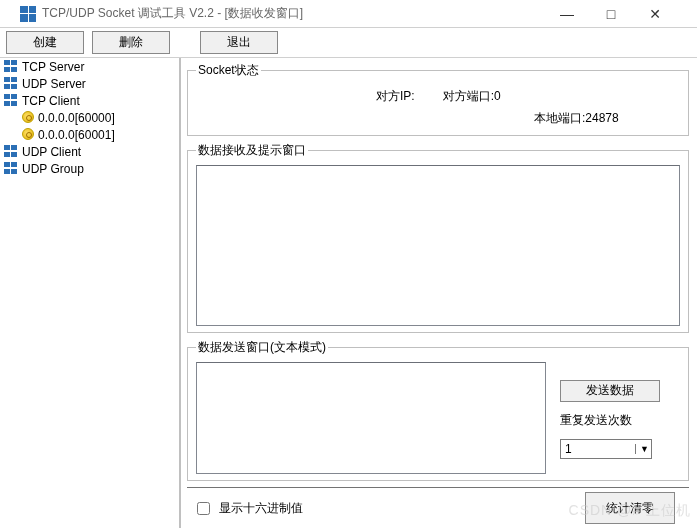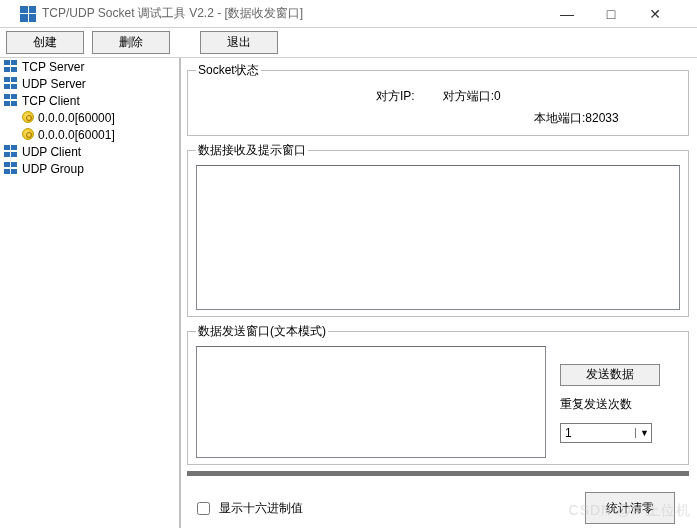--- a/index.html
+++ b/index.html
@@ -141,22 +141,22 @@
     border: 1px solid #7a7a7a;
     display: flex;
     justify-content: space-between;
     align-items: center;
     padding: 0 2px 0 4px;
     background: #fff;
   }
   .repeat-select .drop { border-left: 1px solid #7a7a7a; padding-left:4px; font-size:9px; }
   .bottom-row {
     display: flex; align-items: center;
-    border-top: 5px solid #737373;
-    padding-top: 16px;
+    border-top: 1px solid #737373;
+    padding-top: 4px;
     gap: 140px;
     padding-left: 6px;
   }
   .chk { display:flex; align-items:center; gap:6px; }
   .chk input { width:13px; height:13px; }
   .bottom-row button {
     width: 90px; height: 32px;
     font-family: inherit; font-size: 12px;
     background: #f0f0f0;
     border: 1px solid #888;
@@ -257,21 +257,21 @@
   </div>
 
   <div class="content">
     <fieldset>
       <legend>Socket状态</legend>
       <div class="status-row">
         <span><span>对方IP:</span><span></span></span>
         <span><span>对方端口:</span><span>0</span></span>
       </div>
       <div class="status-row2">
-        <span><span>本地端口:</span><span>82033</span></span>
+        <span><span>本地端口:</span><span>24878</span></span>
       </div>
     </fieldset>
 
     <fieldset class="recv-fs">
       <legend>数据接收及提示窗口</legend>
       <div class="recv-area"></div>
     </fieldset>
 
     <fieldset class="send-fs">
       <legend>数据发送窗口(文本模式)</legend>

